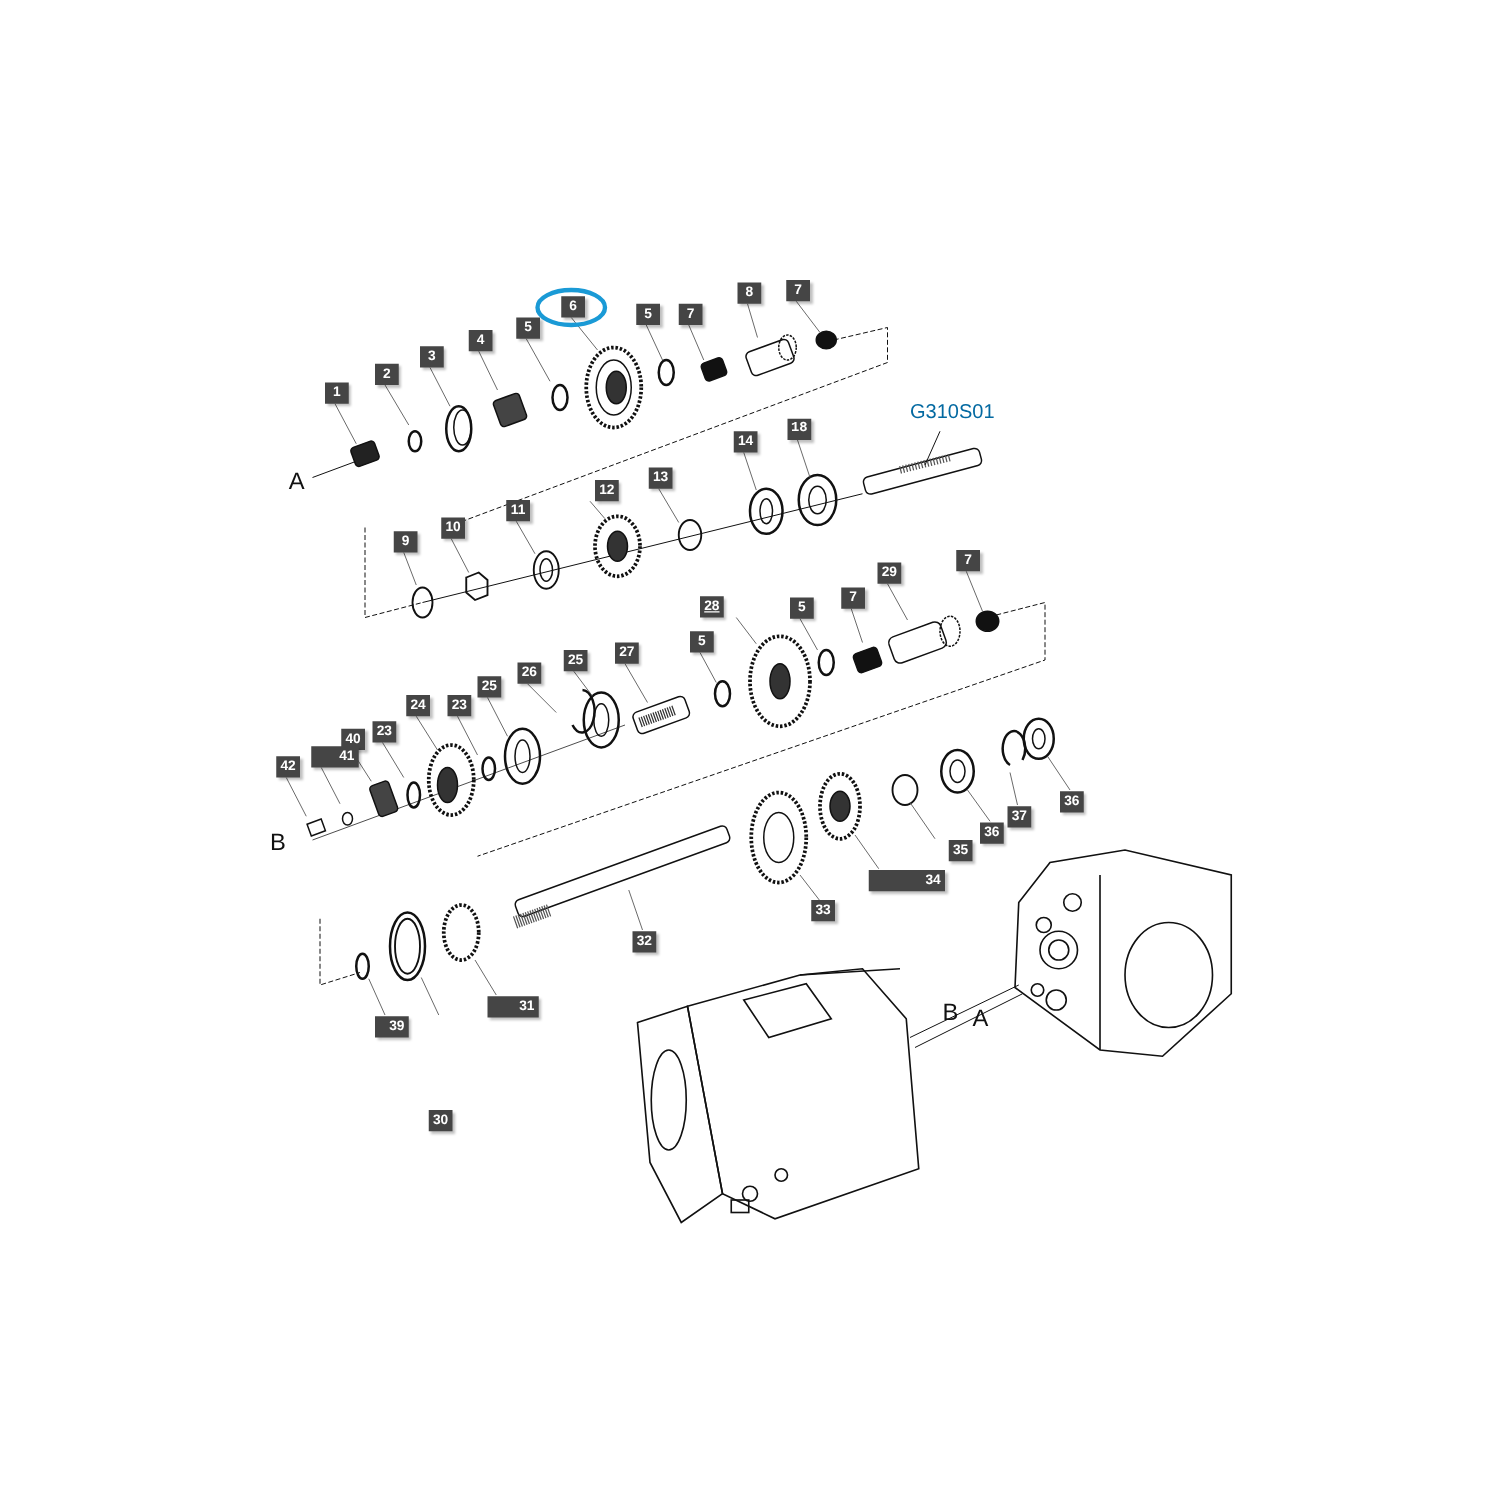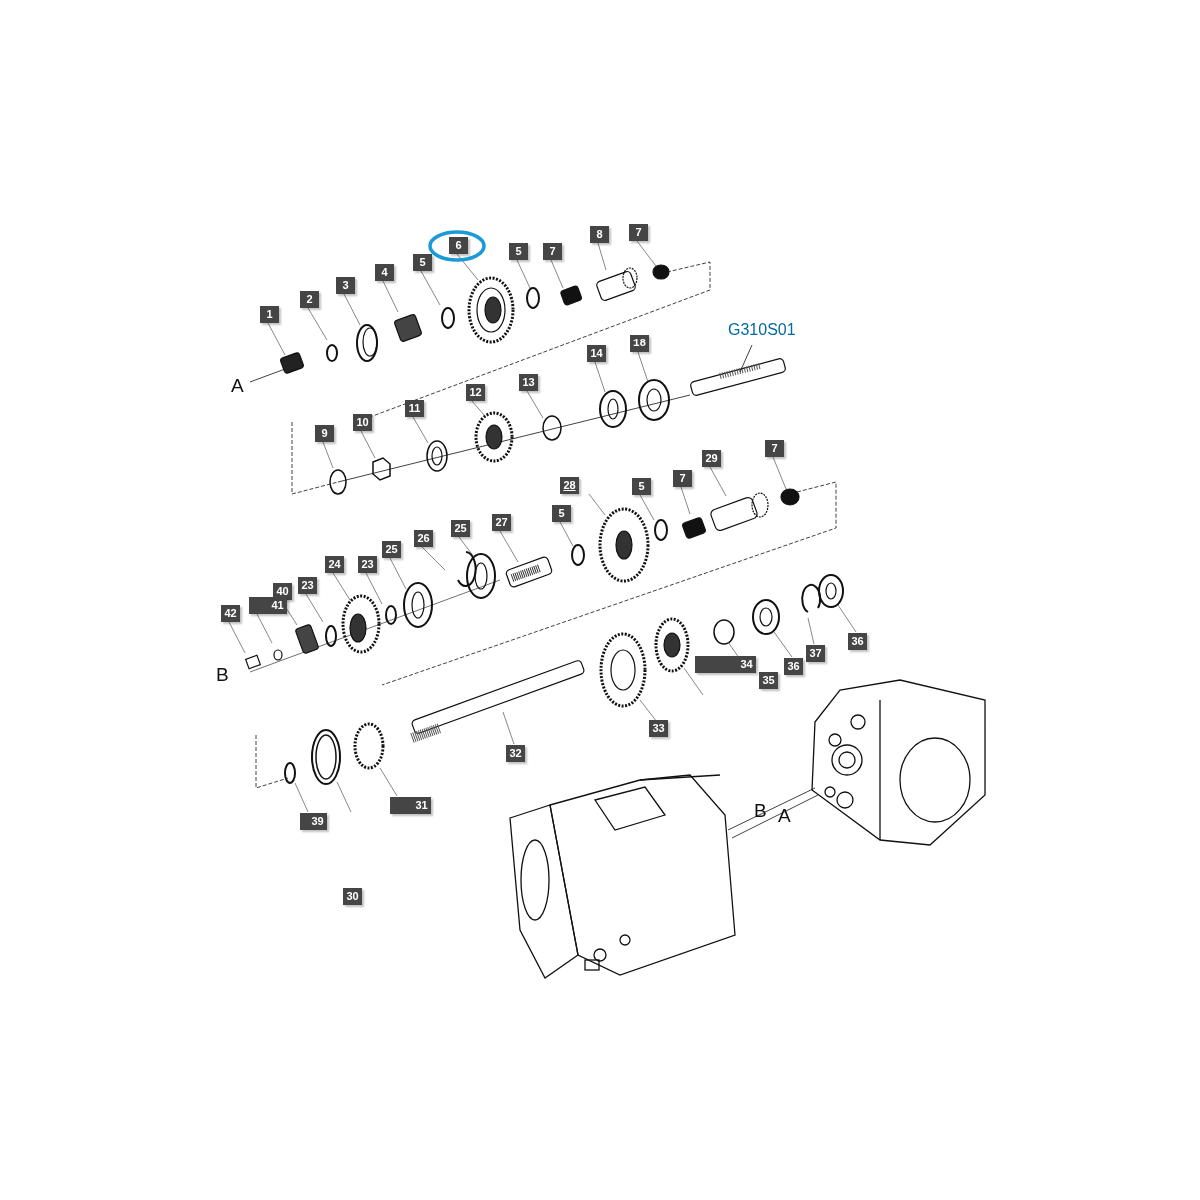--- a/index.html
+++ b/index.html
@@ -202,21 +202,21 @@
       <div class="callout" style="left: 375px; top: 264px;">4</div>
       <div class="callout" style="left: 413px; top: 254px;">5</div>
       <div class="callout" style="left: 449px; top: 237px;">6</div>
       <div class="callout" style="left: 509px; top: 243px;">5</div>
       <div class="callout" style="left: 543px; top: 243px;">7</div>
       <div class="callout" style="left: 590px; top: 226px;">8</div>
       <div class="callout" style="left: 629px; top: 224px;">7</div>
       <div class="callout" style="left: 315px; top: 425px;">9</div>
       <div class="callout" style="left: 353px; top: 414px;">10</div>
       <div class="callout" style="left: 405px; top: 400px;">11</div>
-      <div class="callout" style="left: 466px; top: 384px;">12</div>
+      <div class="callout" style="left: 476px; top: 384px;">12</div>
       <div class="callout" style="left: 519px; top: 374px;">13</div>
       <div class="callout" style="left: 587px; top: 345px;">14</div>
       <div class="callout" style="left: 630px; top: 335px; font-family: Liberation Mono, monospace;">18</div>
       <div class="callout" style="left: 765px; top: 440px;">7</div>
       <div class="callout" style="left: 702px; top: 450px;">29</div>
       <div class="callout" style="left: 673px; top: 470px;">7</div>
       <div class="callout" style="left: 632px; top: 478px;">5</div>
       <div class="callout" style="left: 560px; top: 477px; text-decoration: underline;">28</div>
       <div class="callout" style="left: 552px; top: 505px;">5</div>
       <div class="callout" style="left: 492px; top: 514px;">27</div>
@@ -226,20 +226,20 @@
       <div class="callout" style="left: 358px; top: 556px;">23</div>
       <div class="callout" style="left: 325px; top: 556px;">24</div>
       <div class="callout" style="left: 298px; top: 577px;">23</div>
       <div class="callout" style="left: 273px; top: 583px;">40</div>
       <div class="callout" style="left: 249px; top: 597px; padding-left: 21px;">41</div>
       <div class="callout" style="left: 221px; top: 605px;">42</div>
       <div class="callout" style="left: 848px; top: 633px;">36</div>
       <div class="callout" style="left: 806px; top: 645px;">37</div>
       <div class="callout" style="left: 784px; top: 658px;">36</div>
       <div class="callout" style="left: 740px; top: 672px; margin-left: 19px;">35</div>
-      <div class="callout" style="left: 695px; top: 656px; padding-left: 44px;">34</div>
+      <div class="callout" style="left: 695px; top: 696px; padding-left: 44px;">34</div>
       <div class="callout" style="left: 649px; top: 720px;">33</div>
       <div class="callout" style="left: 506px; top: 745px;">32</div>
       <div class="callout" style="left: 390px; top: 797px; padding-left: 24px;">31</div>
       <div class="callout" style="left: 300px; top: 813px; padding-left: 10px;">39</div>
       <div class="callout" style="left: 343px; top: 848px; margin-top: 40px;">30</div>
     </div>
 </div>
 
 </body></html>

